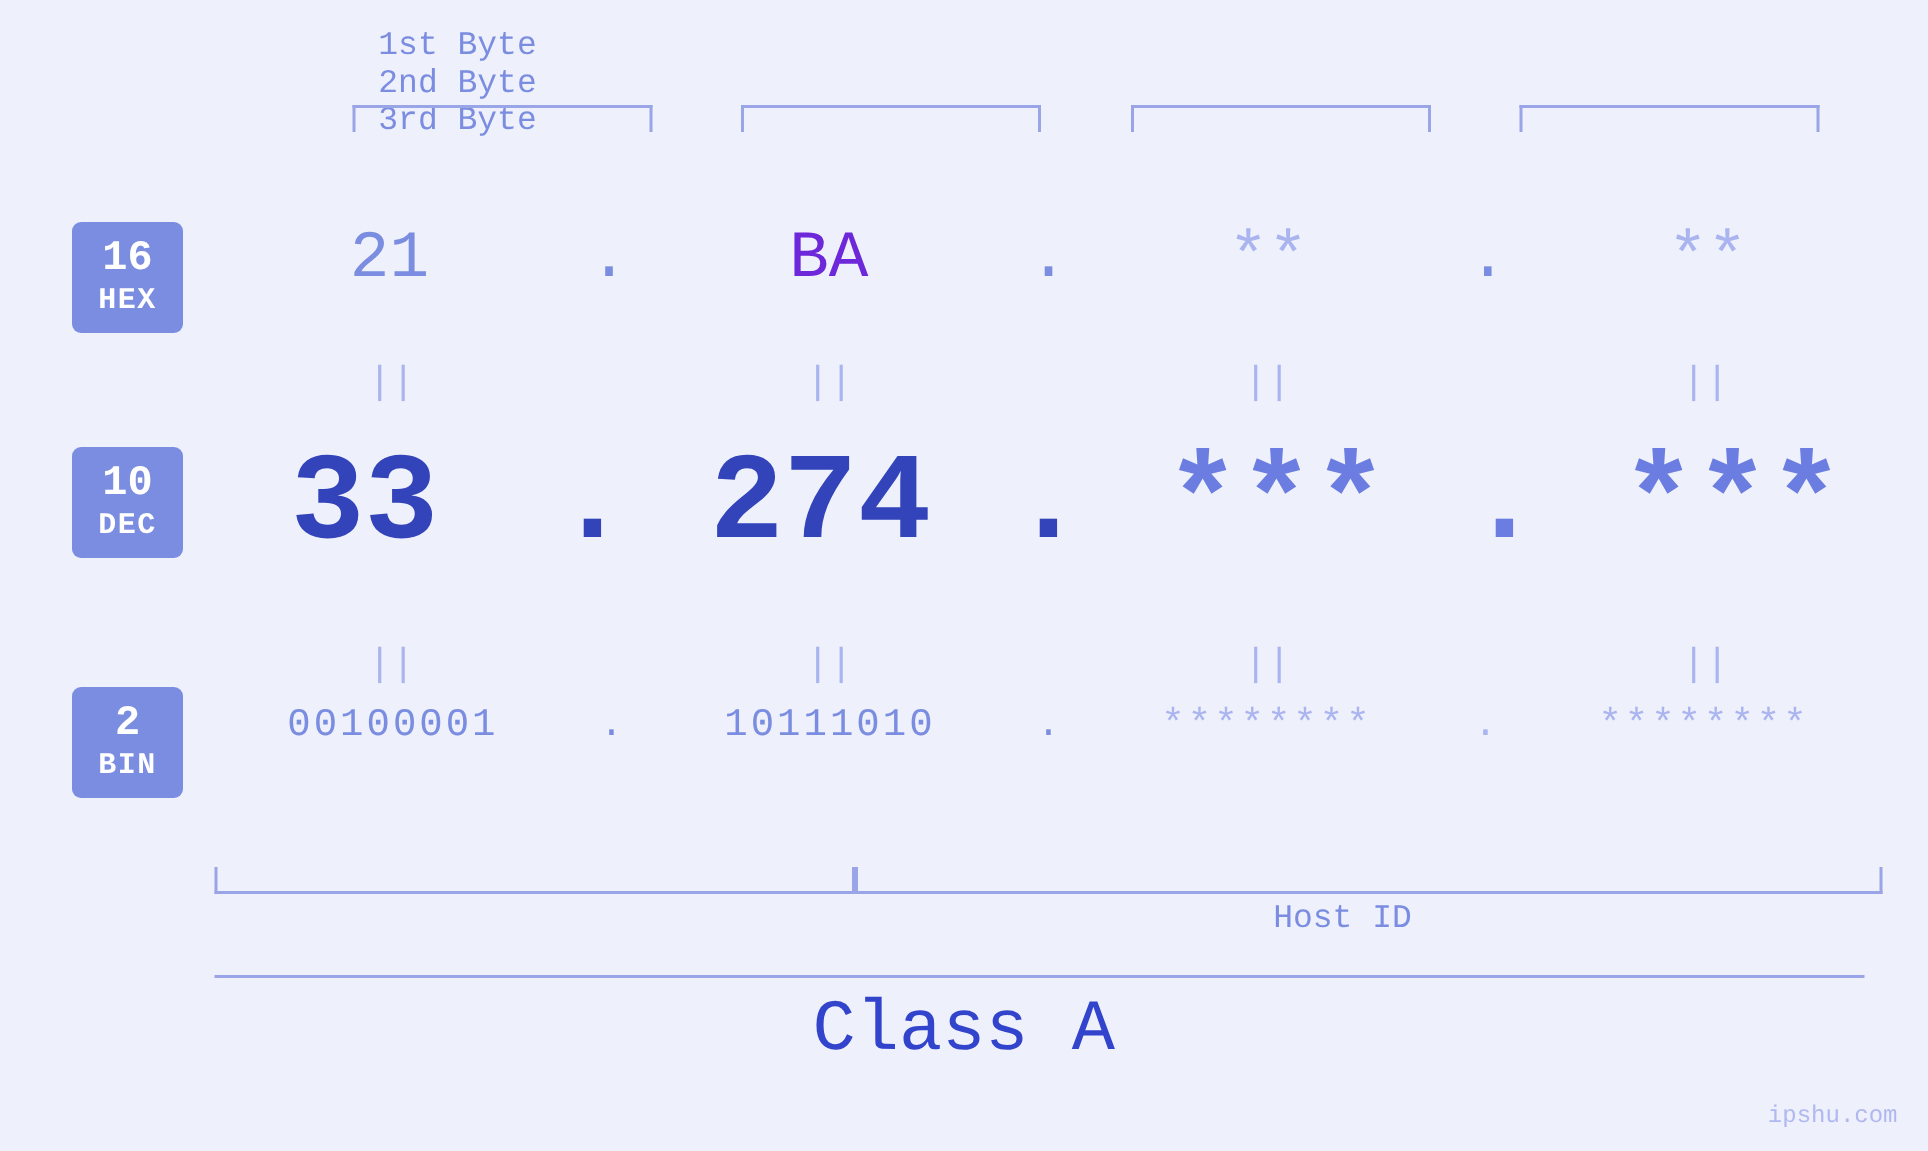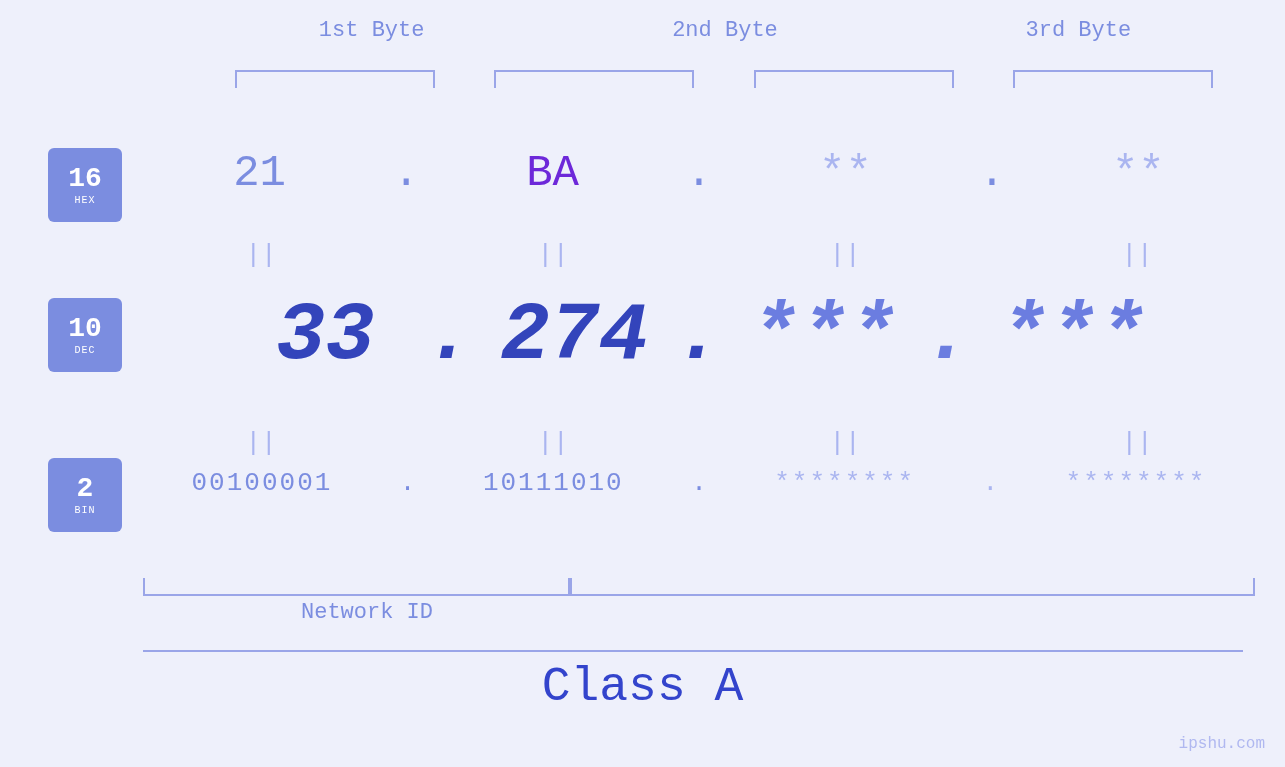--- a/index.html
+++ b/index.html
@@ -44,22 +44,22 @@
       color: white;
     }
 
     .badge-number {
       font-size: 28px;
       font-weight: bold;
       line-height: 1.1;
     }
 
     .badge-label {
-      font-size: 10px;
-      font-weight: normal;
+      font-size: 20px;
+      font-weight: bold;
       letter-spacing: 1px;
     }
 
     
     .badge-hex {
       top: 148px;
     }
     .badge-dec {
       top: 298px;
     }
@@ -73,21 +73,21 @@
       left: 0;
       width: 1285px;
       height: 767px;
     }
   </style>
 </head>
 <body>
 
 <div class="main-layout">
 
-  <div style="position:absolute; top:18px; left:195px; right:30px; display:flex; justify-content:space-around;">
+  <div style="position:absolute; top:18px; left:195px; right:30px; display:flex; justify-content:space-around;flex-direction:column;">
     <div class="byte-header">1st Byte</div>
     <div class="byte-header">2nd Byte</div>
     <div class="byte-header">3rd Byte</div>
   </div>
 
   <div style="position:absolute; top:70px; left:205px; right:42px; display:flex; justify-content:space-around;">
     <div class="bracket-top"></div>
     <div class="bracket-top"></div>
     <div class="bracket-top"></div>
     <div class="bracket-top"></div>
@@ -121,21 +121,21 @@
   <div style="position:absolute; top:240px; left:143px; right:30px; display:flex; align-items:center; justify-content:space-around;">
     <div style="width:200px; text-align:center; color:#aab5f0; font-size:26px; font-family:'Courier New',monospace;">||</div>
     <div style="width:20px;"></div>
     <div style="width:200px; text-align:center; color:#aab5f0; font-size:26px; font-family:'Courier New',monospace;">||</div>
     <div style="width:20px;"></div>
     <div style="width:200px; text-align:center; color:#aab5f0; font-size:26px; font-family:'Courier New',monospace;">||</div>
     <div style="width:20px;"></div>
     <div style="width:200px; text-align:center; color:#aab5f0; font-size:26px; font-family:'Courier New',monospace;">||</div>
   </div>
 
-  <div style="position:absolute; top:290px; left:143px; right:30px; display:flex; align-items:center; justify-content:center;font-style:italic;">
+  <div style="position:absolute; top:290px; left:143px; right:30px; display:flex; align-items:center; justify-content:space-between;">
     <div style="width:200px; text-align:center; color:#3344bb; font-size:82px; font-weight:bold; font-family:'Courier New',monospace;">33</div>
     <div style="color:#3344bb; font-size:82px; font-weight:bold;">.</div>
     <div style="width:200px; text-align:center; color:#3344bb; font-size:82px; font-weight:bold; font-family:'Courier New',monospace;">274</div>
     <div style="color:#3344bb; font-size:82px; font-weight:bold;">.</div>
     <div style="width:200px; text-align:center; color:#6b7de0; font-size:82px; font-weight:bold; font-family:'Courier New',monospace;">***</div>
     <div style="color:#6b7de0; font-size:82px; font-weight:bold;">.</div>
     <div style="width:200px; text-align:center; color:#6b7de0; font-size:82px; font-weight:bold; font-family:'Courier New',monospace;">***</div>
   </div>
 
   <div style="position:absolute; top:428px; left:143px; right:30px; display:flex; align-items:center; justify-content:space-around;">
@@ -160,22 +160,22 @@
 
   <div style="position:absolute; top:578px; left:143px; right:30px; display:flex; align-items:flex-end;">
 
     <div style="width:448px; height:18px; border-bottom:2px solid #9aa5e8; border-left:2px solid #9aa5e8; border-right:2px solid #9aa5e8;"></div>
     <div style="flex:1;"></div>
 
     <div style="width:720px; height:18px; border-bottom:2px solid #9aa5e8; border-left:2px solid #9aa5e8; border-right:2px solid #9aa5e8;"></div>
   </div>
 
   <div style="position:absolute; top:600px; left:143px; right:30px; display:flex; align-items:center;">
-    <div style="width:448px; text-align:center; color:#7b8de0; font-size:22px; font-family:'Courier New',monospace;">Network ID</div>
     <div style="flex:1;"></div>
+    <div style="width:720px; text-align:center; color:#7b8de0; font-size:22px; font-family:'Courier New',monospace;">Host ID</div>
   </div>
 
   <div style="position:absolute; top:650px; left:143px; right:42px; height:2px; background:#9aa5e8;"></div>
 
   <div style="position:absolute; top:660px; left:0; right:0; text-align:center; color:#3344cc; font-size:48px; font-family:'Courier New',monospace;">Class A</div>
 
   <div style="position:absolute; bottom:14px; right:20px; color:#b0b8f0; font-size:16px; font-family:'Courier New',monospace;">ipshu.com</div>
 
 </div>
 

